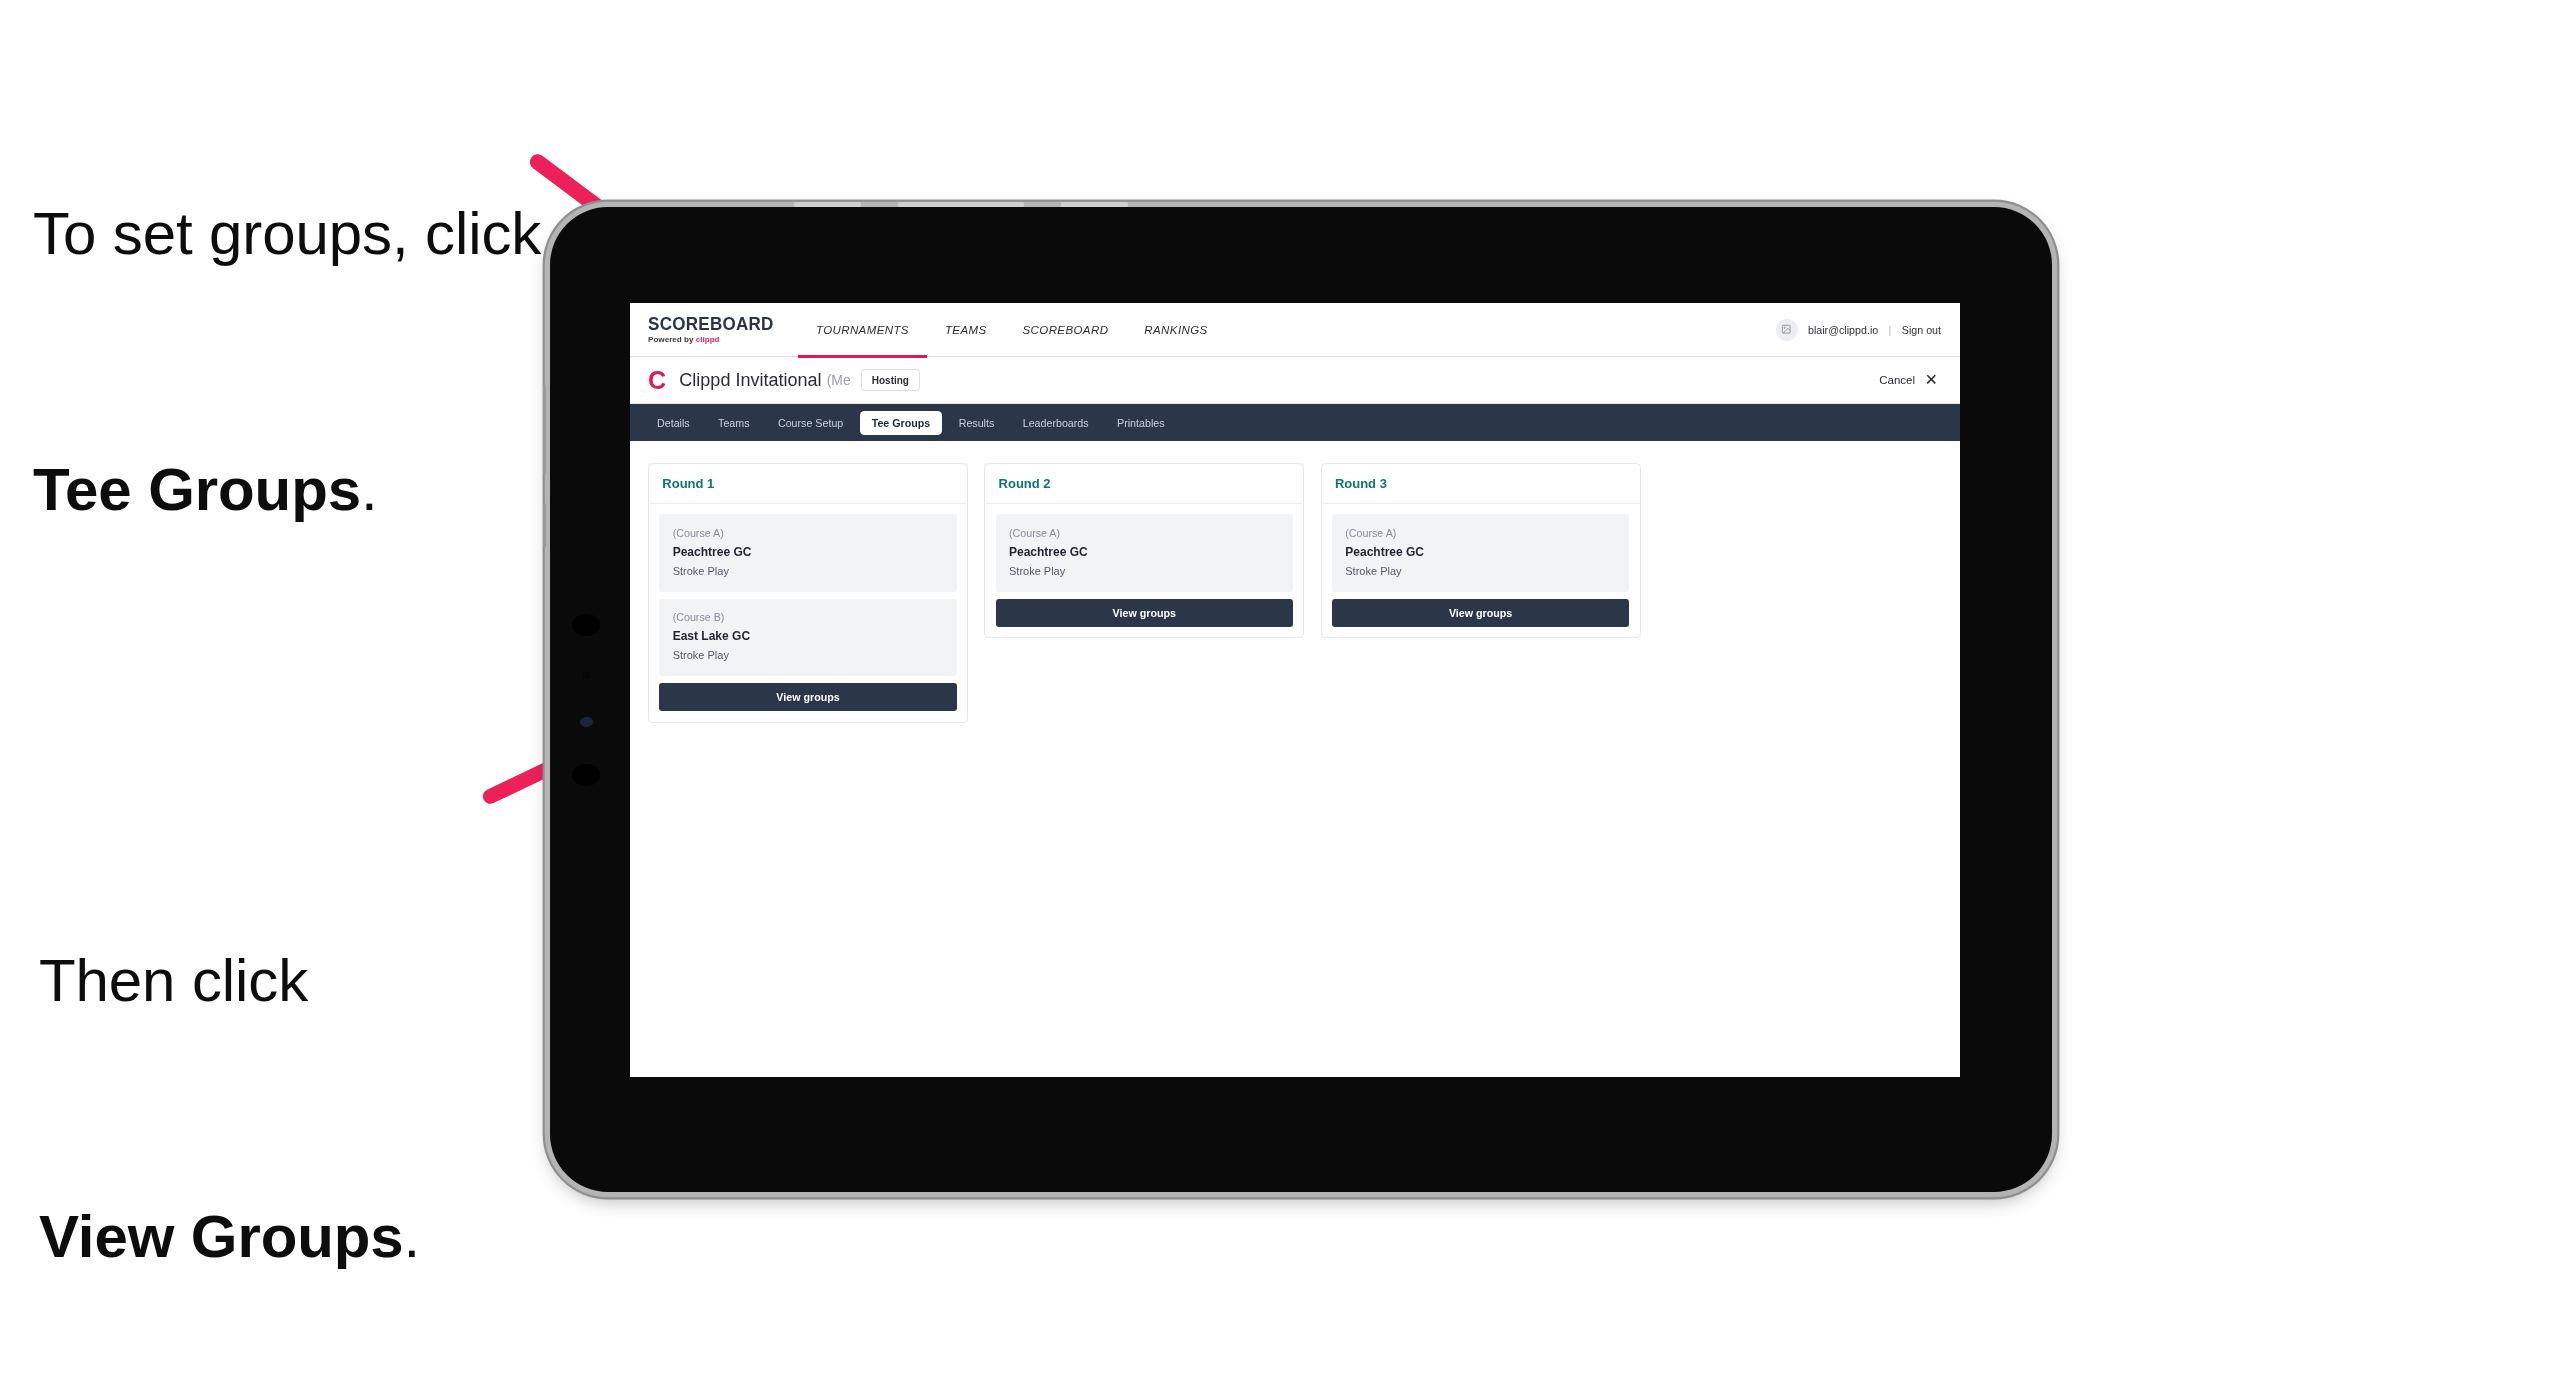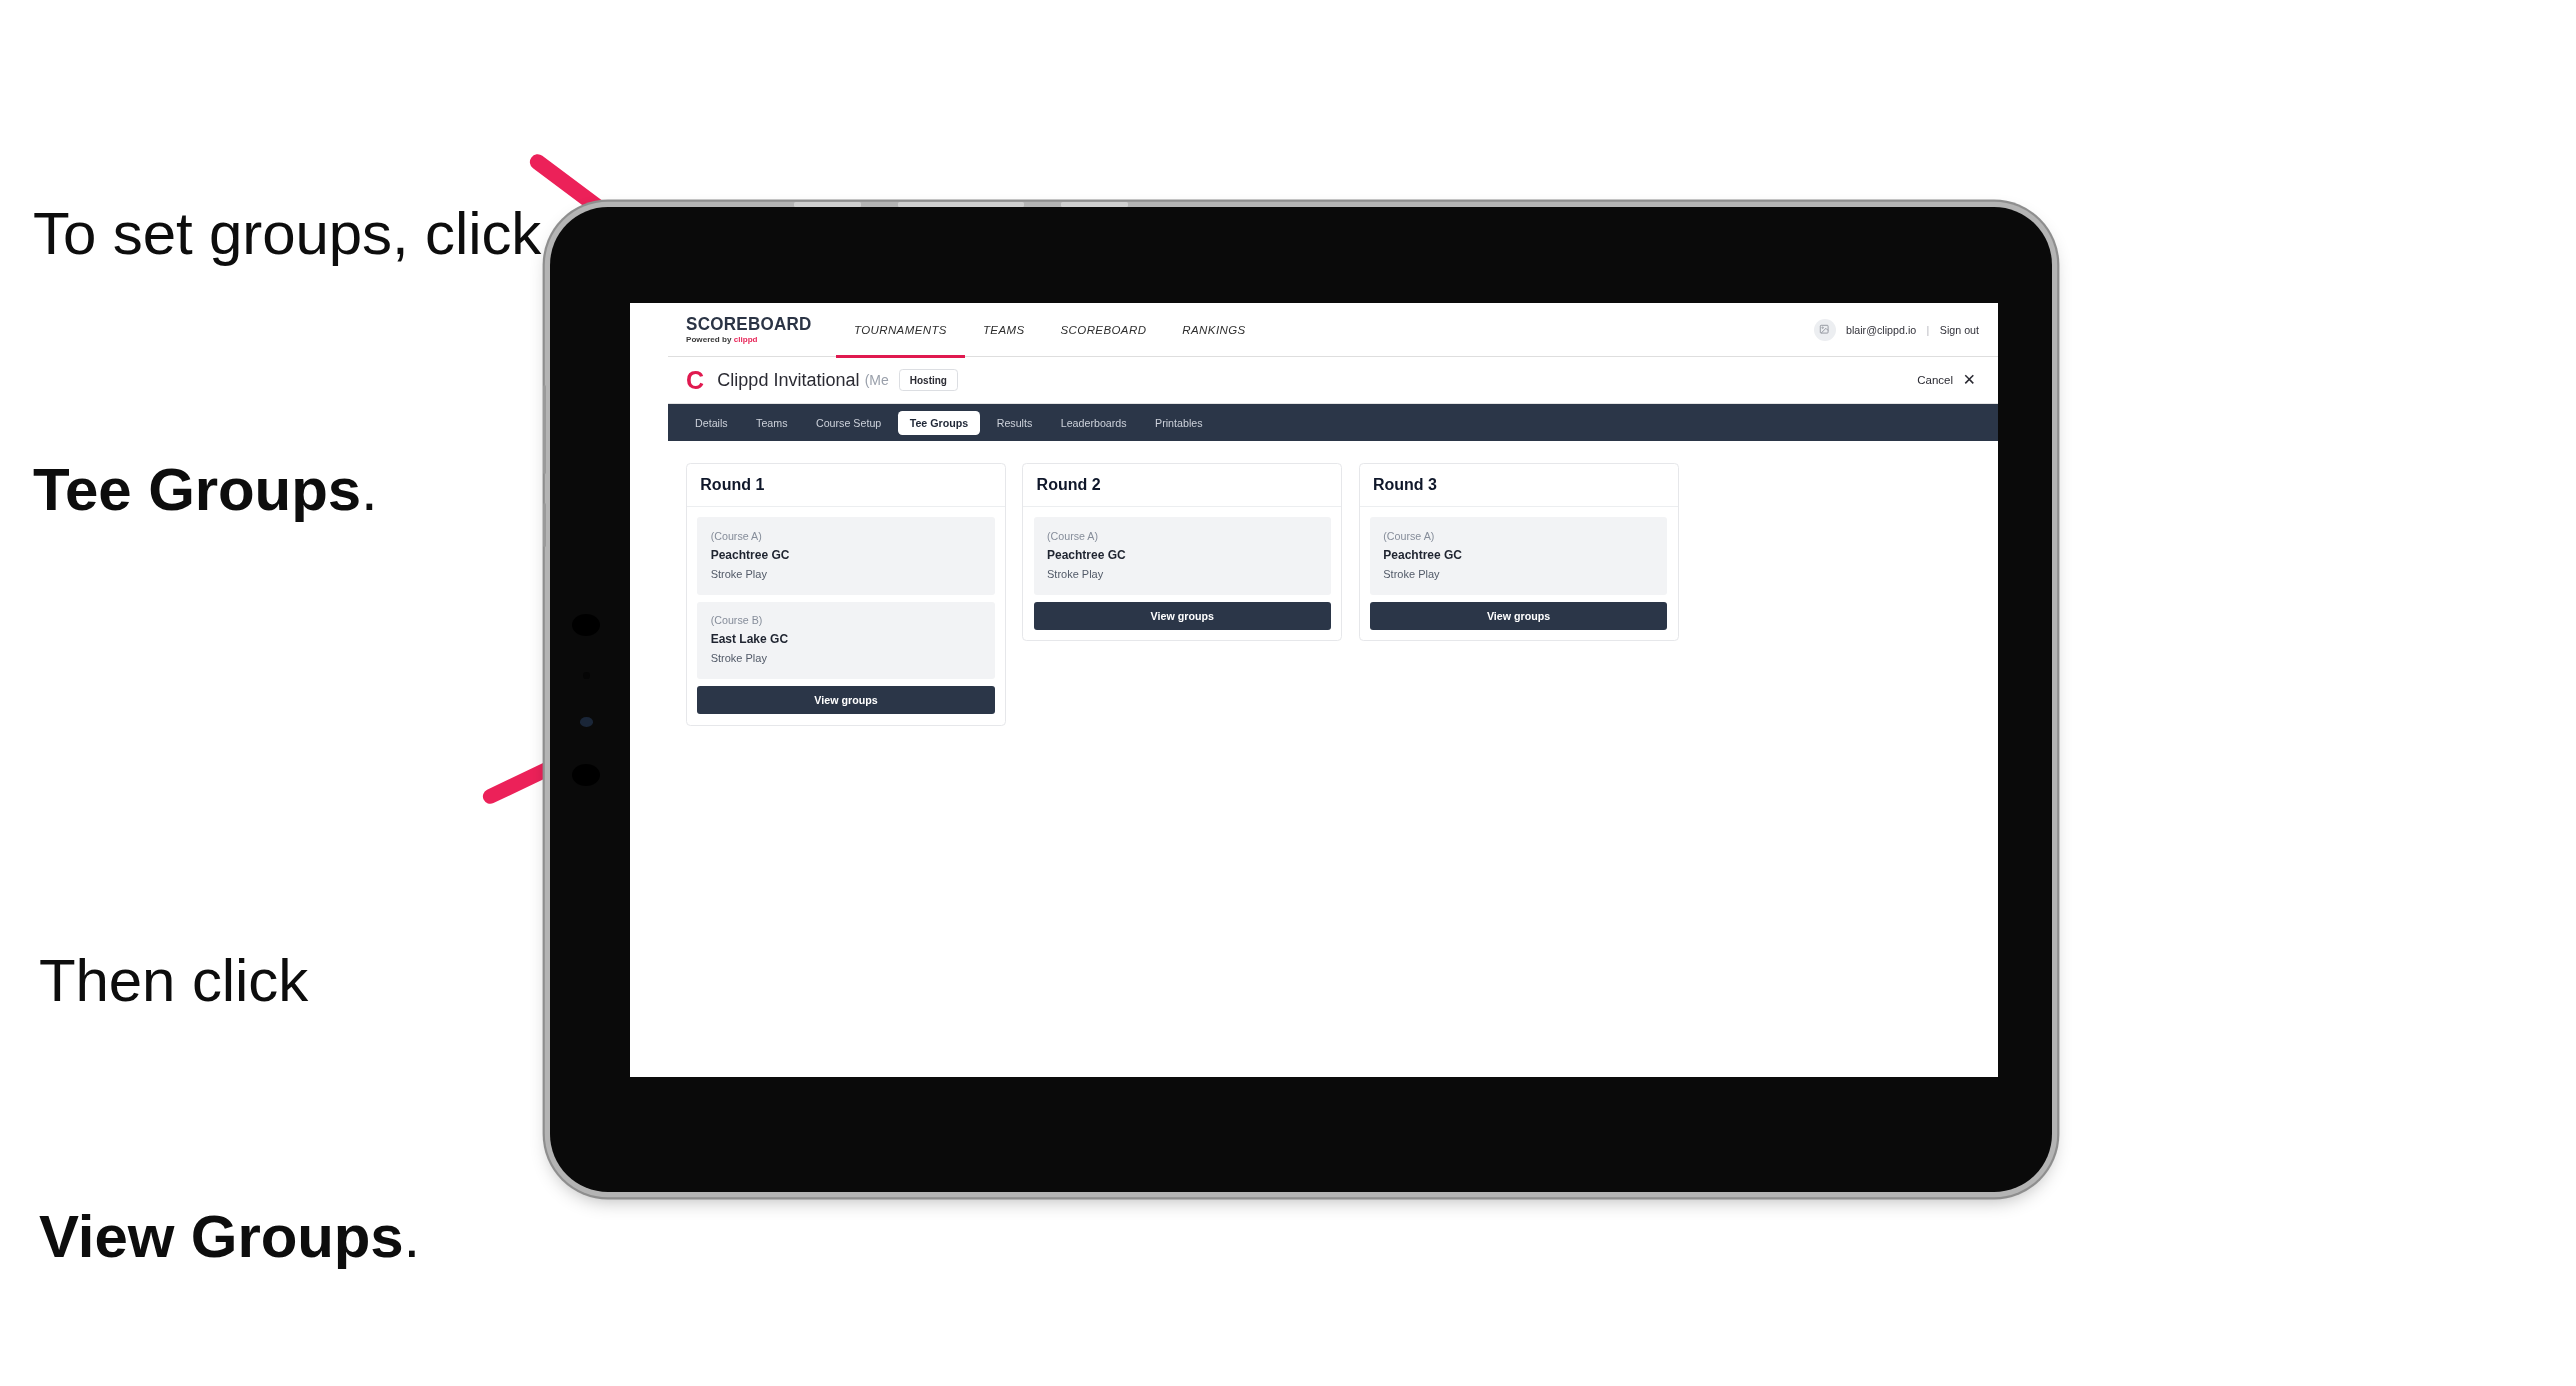--- a/index.html
+++ b/index.html
@@ -87,21 +87,20 @@
   #app {
     position: absolute;
     left: 80px;
     top: 96px;
     width: 1330px;
     height: 774px;
     background: #ffffff;
     overflow: hidden;
     display: flex;
     flex-direction: column;
-    padding-left: 38px;
   }
 
   
   #brandbar {
     height: 53px;
     display: flex;
     align-items: stretch;
     border-bottom: 1.5px solid #dedede;
     background: #ffffff;
     flex: 0 0 auto;
@@ -270,23 +269,23 @@
     background: #ffffff;
     border: 0.7px solid #e6e7ea;
     border-radius: 4.4px;
     box-sizing: border-box;
     display: flex;
     flex-direction: column;
   }
   .round-head {
     padding: 12px 13.3px;
     border-bottom: 0.7px solid #eceef0;
-    font-size: 16px;
-    font-weight: 700;
-    color: #0f172a;
+    font-size: 13px;
+    font-weight: 700;
+    color: #0f766e;
   }
   .round-body {
     padding: 10.4px;
     display: flex;
     flex-direction: column;
     gap: 7px;
   }
   .course-tile {
     background: #f2f3f5;
     border-radius: 3px;

